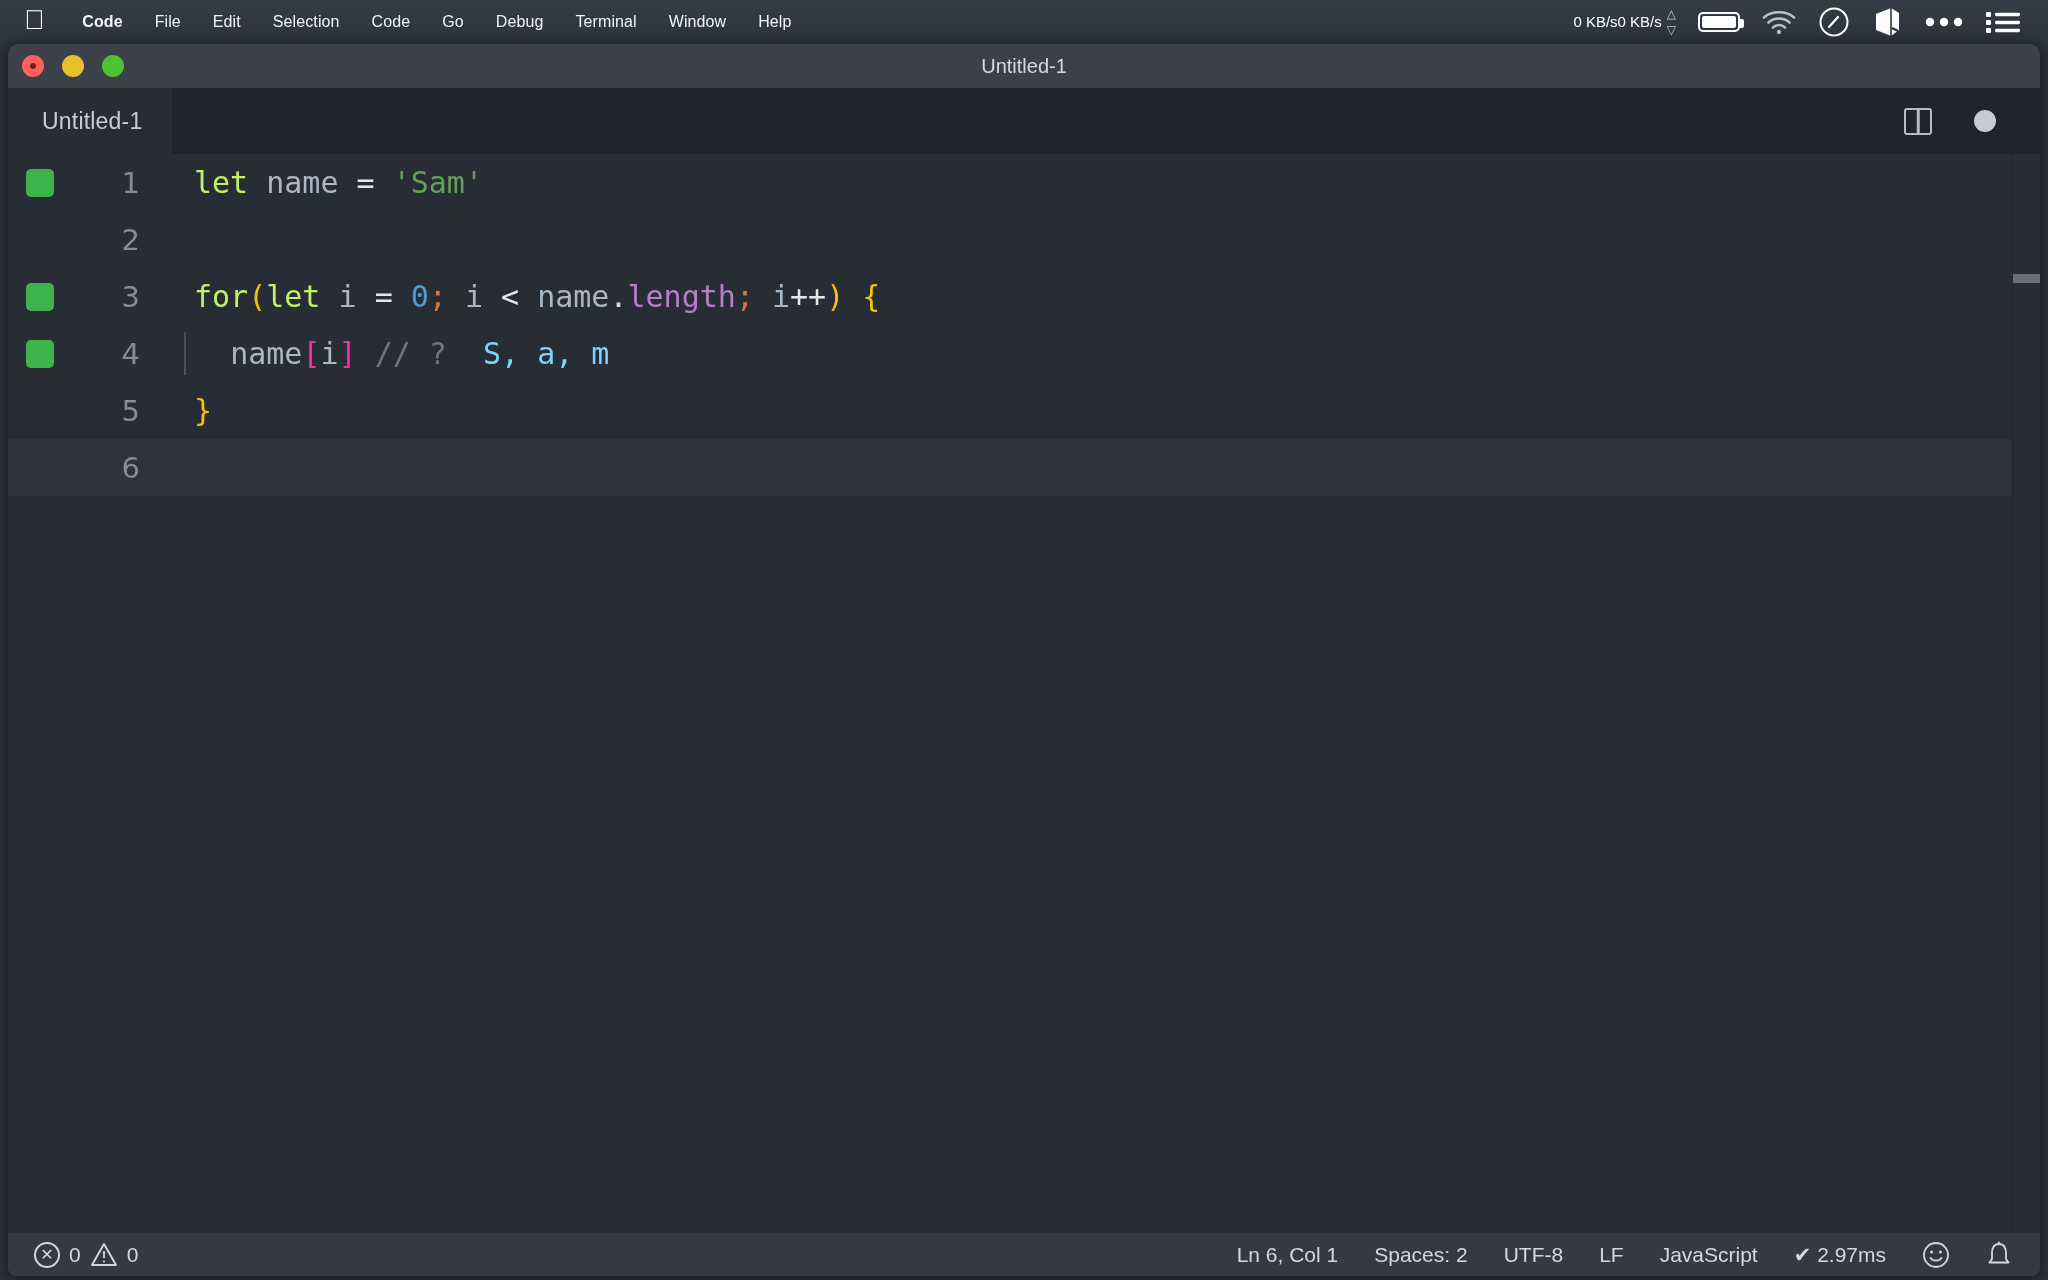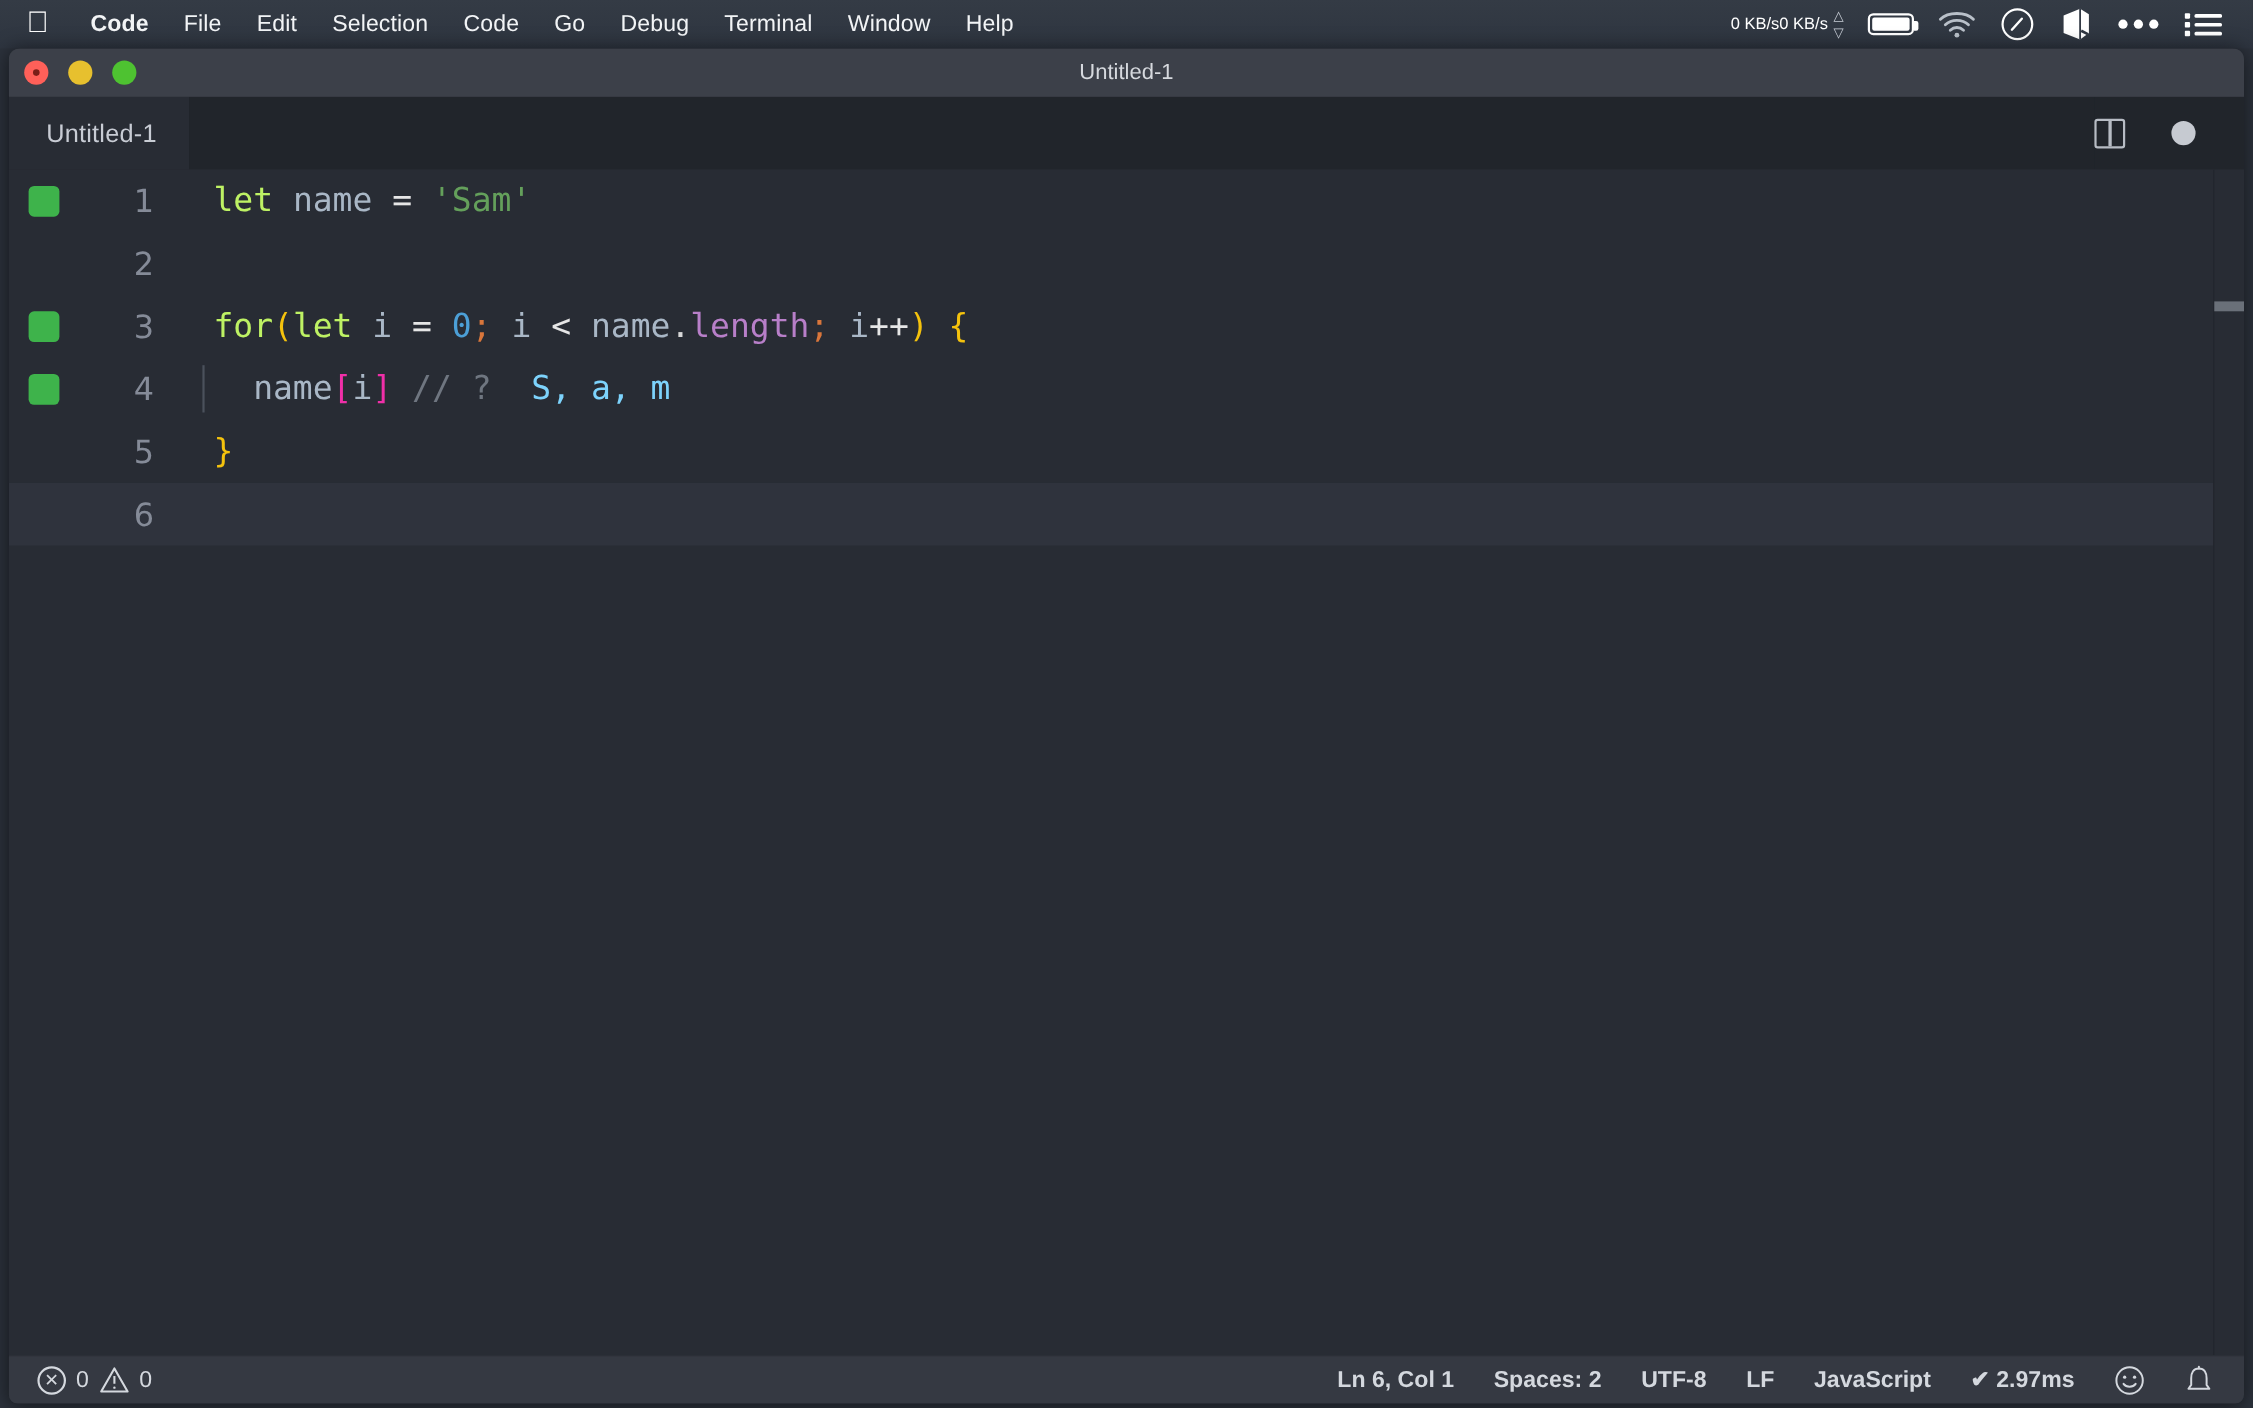--- a/index.html
+++ b/index.html
@@ -15,21 +15,21 @@
     position:absolute; left:0; top:0; width:2048px; height:44px;
     background:linear-gradient(180deg,#343b45 0%,#2e3540 100%);
     display:flex; align-items:center; color:#ffffff;
     padding:0 14px 0 24px;
   }
   #menubar .apple{
     font-size:27px; line-height:1; margin-right:22px; margin-top:-4px;
     color:#fff;
   }
   .menu-item{
-    font-size:21px; padding:0 16px; color:#f2f4f6; white-space:nowrap;
+    font-size:16px; padding:0 16px; color:#f2f4f6; white-space:nowrap;
     letter-spacing:.1px;
   }
   .menu-item.bold{ font-weight:bold; }
   #menu-right{ margin-left:auto; display:flex; align-items:center; gap:22px; padding-right:14px; }
   .netspeed{
     display:flex; align-items:center; gap:5px;
     font-size:15px; line-height:16px; color:#fff; font-weight:500;
   }
   .netspeed .rows{ display:flex; flex-direction:row; align-items:flex-end; }
   .netspeed .arrows{ display:flex; flex-direction:column; font-size:12px; line-height:16px; color:#c8ced6; }
@@ -128,21 +128,21 @@
   }
 
   
   #statusbar{
     position:absolute; left:0; right:0; bottom:0; height:44px;
     background:#353942; display:flex; align-items:center;
     color:#d4d8de; font-size:21px;
     border-top:1px solid #2b2f36;
   }
   #status-left{ display:flex; align-items:center; gap:12px; padding-left:26px; }
-  #status-right{ margin-left:auto; display:flex; align-items:center; gap:36px; padding-right:28px;font-weight:bold; }
+  #status-right{ margin-left:auto; display:flex; align-items:center; gap:36px; padding-right:28px; }
   .sb-item{ display:flex; align-items:center; gap:9px; white-space:nowrap; }
   .err-circle{
     width:26px; height:26px; border-radius:50%; border:2px solid #d4d8de;
     display:flex; align-items:center; justify-content:center;
     font-size:16px; line-height:1; font-family:"DejaVu Sans",sans-serif;
   }
   .warn-tri{ position:relative; width:28px; height:25px; }
   .warn-tri svg{ display:block; }
   .smiley, .bell{ display:flex; align-items:center; }
 </style>

